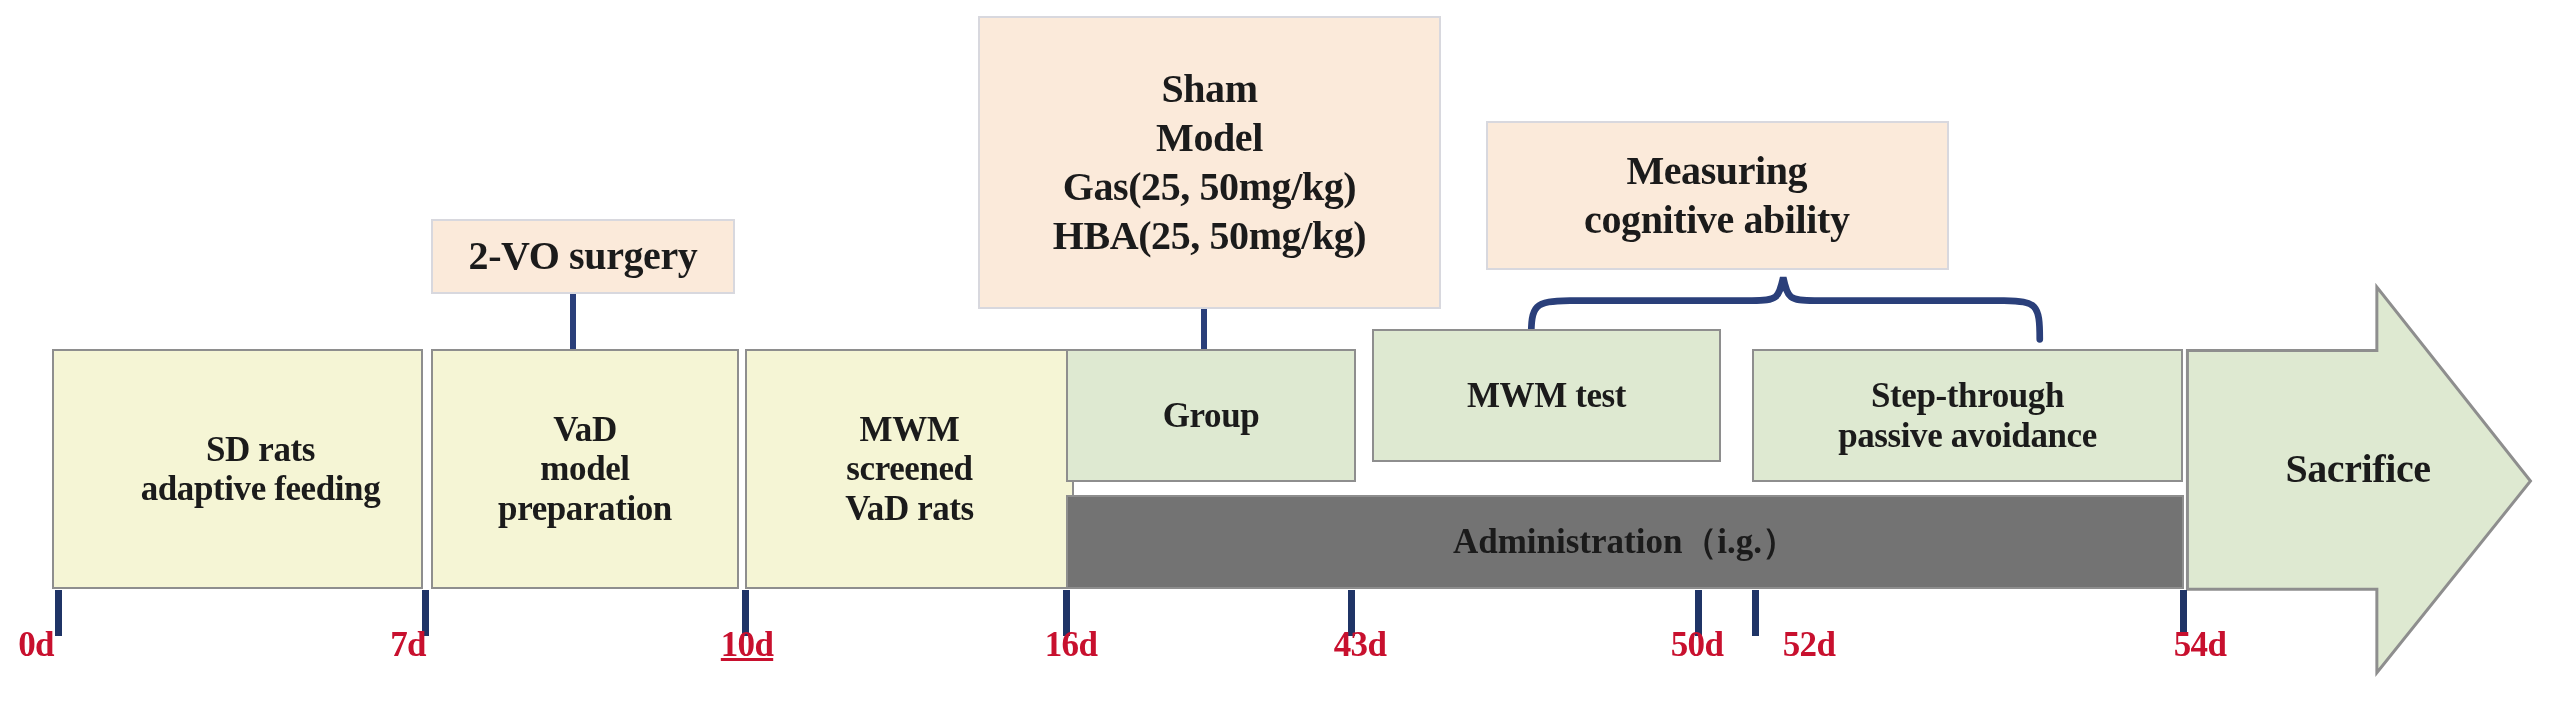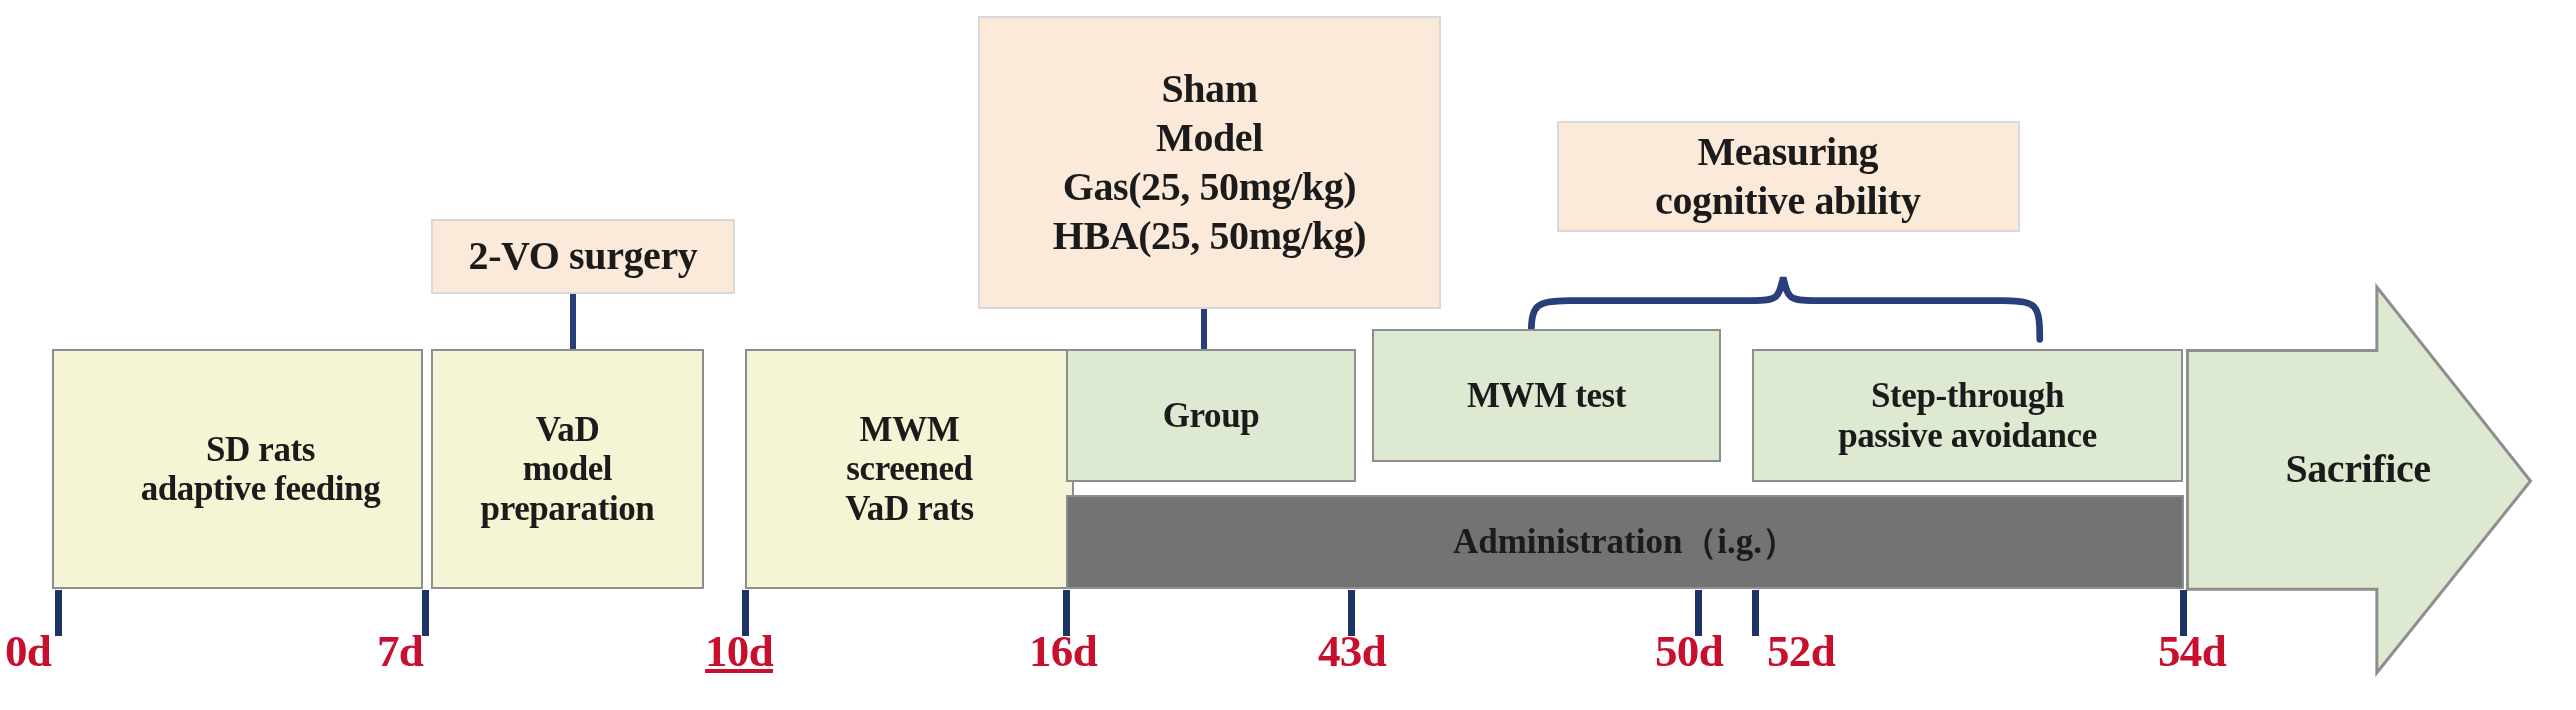--- a/index.html
+++ b/index.html
@@ -59,24 +59,25 @@
   
   .tick {
     position: absolute;
     width: 6.7px;
     background: #1f3466;
   }
   .daylabel {
     position: absolute;
     color: #c8102e;
     font-weight: bold;
-    font-size: 45px;
+    font-size: 35px;
     letter-spacing: -0.7px;
     white-space: nowrap;
     transform: translateX(-50%);
+    margin-left: 8px;
   }
 
   
   .leader {
     position: absolute;
     width: 6px;
     background: #2a3f7a;
   }
 
   
@@ -115,31 +116,31 @@
     <span class="ln">2-VO surgery</span>
   </div>
 
   <div class="box callout" style="left:978px; top:16.4px; width:463px; height:293px;">
     <span class="ln">Sham</span>
     <span class="ln">Model</span>
     <span class="ln">Gas(25, 50mg/kg)</span>
     <span class="ln">HBA(25, 50mg/kg)</span>
   </div>
 
-  <div class="box callout" style="left:1557px; top:121px; width:463px; height:111px;padding-left:9px;">
+  <div class="box callout" style="left:1486px; top:121px; width:463px; height:149px;padding-left:9px;">
     <span class="ln">Measuring</span>
     <span class="ln">cognitive ability</span>
   </div>
 
   <div class="box phase" style="left:52px; top:349px; width:371px; height:240px; flex-direction:column;padding-left:46px;">
     <span class="ln">SD rats</span>
     <span class="ln">adaptive feeding</span>
   </div>
 
-  <div class="box phase" style="left:431px; top:349px; width:273px; height:240px; flex-direction:column;">
+  <div class="box phase" style="left:431px; top:349px; width:308px; height:240px; flex-direction:column;">
     <span class="ln">VaD</span>
     <span class="ln">model</span>
     <span class="ln">preparation</span>
   </div>
 
   <div class="box phase" style="left:745px; top:349px; width:329px; height:240px; flex-direction:column;">
     <span class="ln">MWM</span>
     <span class="ln">screened</span>
     <span class="ln">VaD rats</span>
   </div>

